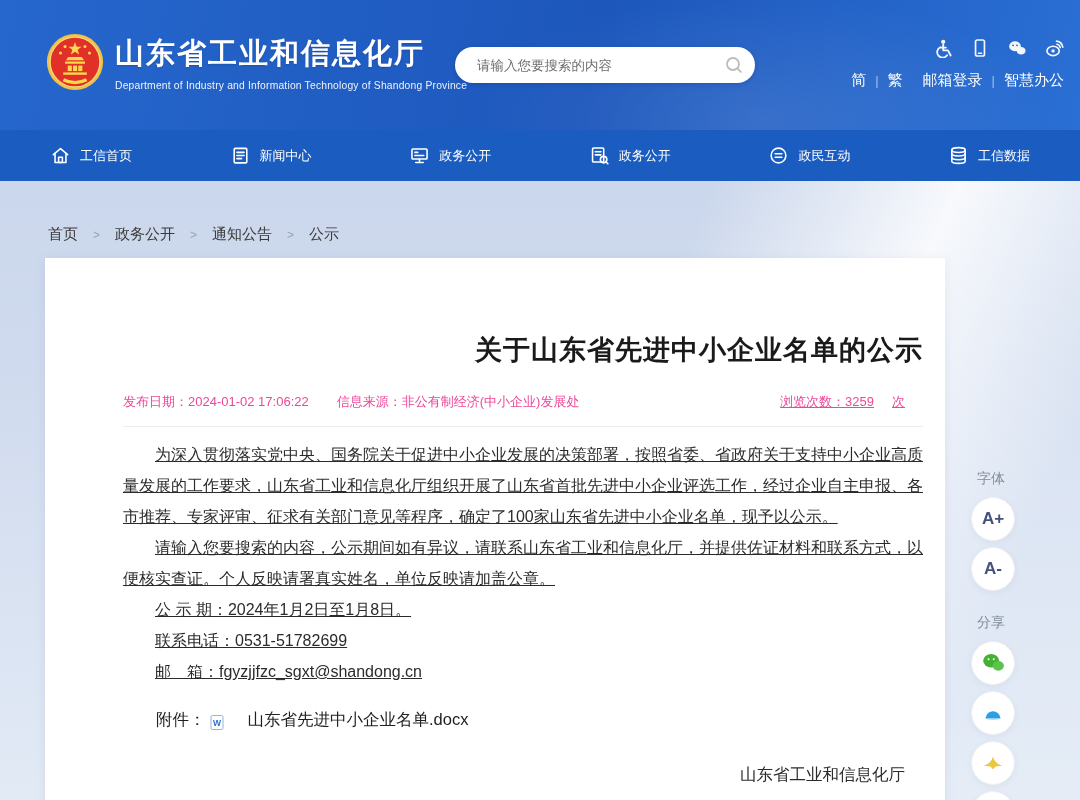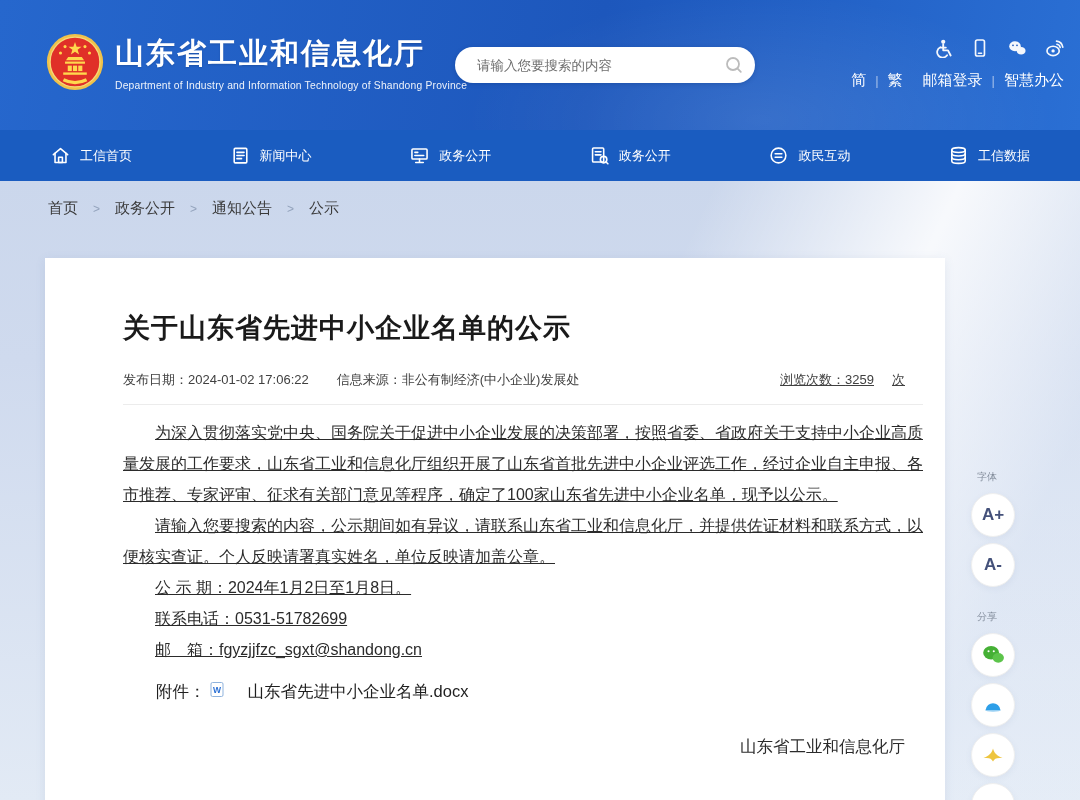--- a/index.html
+++ b/index.html
@@ -49,48 +49,48 @@
   
   .nav {
     position:absolute; top:130px; left:0; width:1080px; height:51px;
     background:#1a5cc0; display:flex; align-items:center;
     justify-content:space-between; padding:0 50px;
   }
   .nav-item { display:flex; align-items:center; gap:9px; color:#fff; font-size:13px; cursor:pointer; white-space:nowrap; }
   .nav-item svg { width:21px; height:21px; }
 
   
-  .breadcrumb { position:absolute; top:199px; left:48px; display:flex; align-items:center; font-size:15px; color:#3a3a3a; }
+  .breadcrumb { position:absolute; top:225px; left:48px; display:flex; align-items:center; font-size:15px; color:#3a3a3a; }
   .breadcrumb .crumb { margin:0 0; cursor:pointer; }
   .breadcrumb .bc-sep { color:#93a3bc; font-size:12px; margin:0 15px; }
 
   
   .card {
     position:absolute; top:258px; left:45px; width:900px; height:560px;
     background:#fff; box-shadow:0 2px 10px rgba(70,100,150,0.10);
   }
   .article-inner { margin-left:78px; width:800px; }
-  .article-title { padding-top:52px; font-size:27px; font-weight:bold; text-align:left; color:#1a1a1a; letter-spacing:1px; }
-  .meta-row { margin-top:25px; padding-bottom:15px; border-bottom:1px solid #ececec; display:flex; align-items:center; font-size:13px; color:#404040; }
+  .article-title { padding-top:74px; font-size:27px; font-weight:bold; text-align:right; color:#1a1a1a; letter-spacing:1px; }
+  .meta-row { margin-top:25px; padding-bottom:15px; border-bottom:1px solid #ececec; display:flex; align-items:center; font-size:13px; color:#ec4899; }
   .meta-row .m-item { margin-right:28px; white-space:nowrap; }
   .meta-views { margin-left:auto; padding-right:18px; white-space:nowrap;text-decoration:underline; }
   .meta-views .v-unit { margin-left:18px; }
 
   .article-body { margin-top:12px; font-size:16px; line-height:31px; color:#2b2b2b;text-decoration:underline; }
   .article-body p { text-indent:2em; text-align:justify; }
 
-  .attachment-row { margin-top:16px; padding-left:33px; display:flex; align-items:flex-start; font-size:16.5px; color:#1f1f1f; }
+  .attachment-row { margin-top:22px; padding-left:33px; display:flex; align-items:flex-end; font-size:16.5px; color:#1f1f1f; }
   .attachment-row .att-icon { margin:0 7px 0 4px; display:flex; }
   .attachment-link { cursor:pointer; color:#1f1f1f;padding-left:16px; }
 
   .signature { margin-top:28px; text-align:right; padding-right:18px; font-size:16.5px; line-height:31px; color:#2b2b2b; }
 
   
   .side-toolbar { position:absolute; left:963px; top:470px; width:60px; display:flex; flex-direction:column; align-items:center; }
-  .tool-label { font-size:10px; color:#828c9b; margin-bottom:9px; align-self:flex-start; margin-left:14px; }
+  .tool-label { font-size:14px; color:#828c9b; margin-bottom:9px; align-self:flex-start; margin-left:14px; }
   .circle-btn {
     width:44px; height:44px; border-radius:50%; background:#fff;
     border:1px solid #efefef; box-shadow:0 2px 6px rgba(90,110,150,0.08);
     display:flex; align-items:center; justify-content:center;
     cursor:pointer; margin-bottom:6px;
   }
   .font-btn { font-size:17px; font-weight:bold; color:#44517a; font-family:"Liberation Sans", sans-serif; }
   .mb-lg { margin-bottom:23px; }
   .circle-btn svg { width:24px; height:24px; }
 </style>

